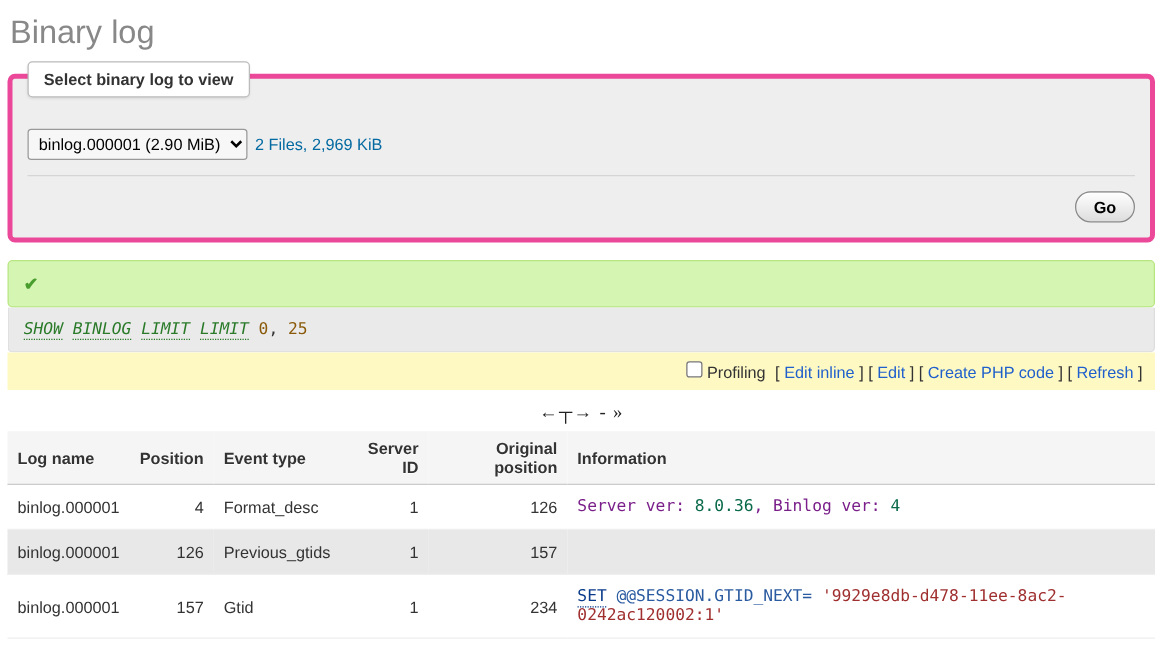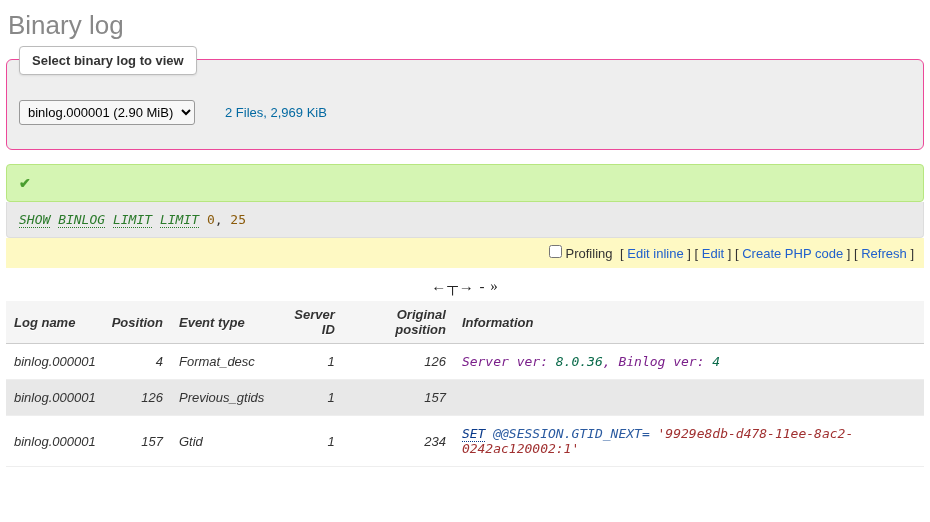--- a/index.html
+++ b/index.html
@@ -1,35 +1,35 @@
 <!DOCTYPE html>
 <html><head>
 <meta charset="utf-8">
 <style>
 * { box-sizing: border-box; margin: 0; padding: 0; }
 body { font-family: -apple-system, BlinkMacSystemFont, "Segoe UI", Arial, sans-serif; font-size: 13px; color: #333; background: #fff; padding: 6px; }
 h1 { font-size: 26px; font-weight: 500; color: #888; margin: 4px 0 18px 2px; }
-.fieldset { border: 1px solid #ec4899; border-radius: 6px; background: #eee; position: relative; margin-top: 16px; padding: 40px 12px 12px 12px; }
+.fieldset { border: 4px solid #ec4899; border-radius: 6px; background: #eee; position: relative; margin-top: 16px; padding: 40px 12px 12px 12px; }
 .legend { position: absolute; top: -14px; left: 12px; background: #fff; border: 1px solid #bbb; border-radius: 4px; padding: 6px 12px; font-weight: 600; font-size: 13px; box-shadow: 0 1px 2px rgba(0,0,0,0.08); }
-.row1 { display: flex; align-items: center; gap: 30px; padding-bottom: 12px; }
+.row1 { display: flex; align-items: center; gap: 6px; padding-bottom: 12px; }
 select { font-size: 13px; padding: 3px 4px; border: 1px solid #999; border-radius: 3px; background: #f7f7f7; }
 .summary { font-size: 13px; color: #0369a1; }
 .row2 { border-top: 1px solid #d5d5d5; padding-top: 12px; text-align: right; }
 .go-btn { background: linear-gradient(#fff, #ddd); border: 1px solid #888; border-radius: 14px; padding: 4px 14px; font-weight: 700; font-size: 13px; cursor: pointer; }
 .success { background: #d5f5b3; border: 1px solid #b7e680; border-radius: 4px; padding: 10px 12px; margin-top: 14px; display: flex; align-items: center; gap: 8px; }
 .check { color: #4a9e2f; font-weight: bold; font-size: 14px; }
 .codebox { background: #eaeaea; border: 1px solid #ddd; border-top: none; border-radius: 0 0 4px 4px; padding: 10px 12px; font-family: ui-monospace, "SF Mono", Menlo, Consolas, monospace; font-size: 13px; }
 .kw-show, .kw-binlog, .kw-events, .kw-limit { color: #2a7a2a; border-bottom: 1px dotted #2a7a2a; font-style: italic; }
 .num { color: #8a5a0a; }
 .actionbar { background: #fef9c3; padding: 7px 10px; text-align: right; font-size: 13px; margin-top: 0; }
 .actionbar label { margin-right: 4px; }
 .link { color: #2060cc; text-decoration: none; cursor: pointer; }
 .nav { text-align: center; padding: 10px 0 6px; font-size: 15px; color: #222; font-family: serif; }
 .nav .arrows { letter-spacing: 1px; }
-table { width: 100%; border-collapse: collapse; font-size: 13px; font-style: italic; }
+table { width: 100%; border-collapse: collapse; font-size: 13px; }
 th { text-align: left; padding: 6px 8px; border-bottom: 1px solid #ccc; background: #f5f5f5; font-weight: 700; text-shadow: 0 1px 0 #fff; }
 th.num-col, td.num-col { text-align: right; }
 td { padding: 10px 8px; vertical-align: middle; border-bottom: 1px solid #eee; }
 tr.odd td { background: #fff; }
 tr.even td { background: #e8e8e8; }
 .mono { font-family: ui-monospace, "SF Mono", Menlo, Consolas, monospace; }
 .info-server { color: #7a1f8a; }
 .info-ver { color: #0a6a4a; }
 .info-set { color: #0a3a8a; border-bottom: 1px dotted #0a3a8a; text-align: right; }
 .info-var { color: #2a5aa0; }
@@ -40,20 +40,23 @@
 
 <h1>Binary log</h1>
 
 <div class="fieldset">
   <div class="legend">Select binary log to view</div>
   <div class="row1">
     <select>
       <option>binlog.000001 (2.90 MiB)</option>
     </select>
     <span class="summary">2 Files, 2,969 KiB</span>
+  </div>
+  <div class="row2">
+    <button class="go-btn">Go</button>
   </div>
 </div>
 
 <div class="success">
   <span class="check">✔</span>
 </div>
 
 <div class="codebox">
   <span class="kw-show">SHOW</span> <span class="kw-binlog">BINLOG</span> <span class="kw-events">LIMIT</span> <span class="kw-limit">LIMIT</span> <span class="num">0</span><span>, </span><span class="num">25</span>
 </div>

